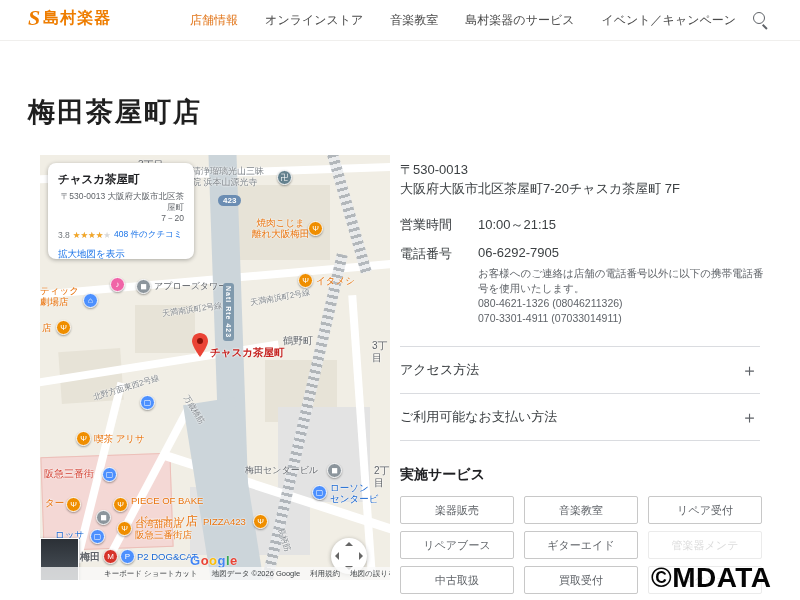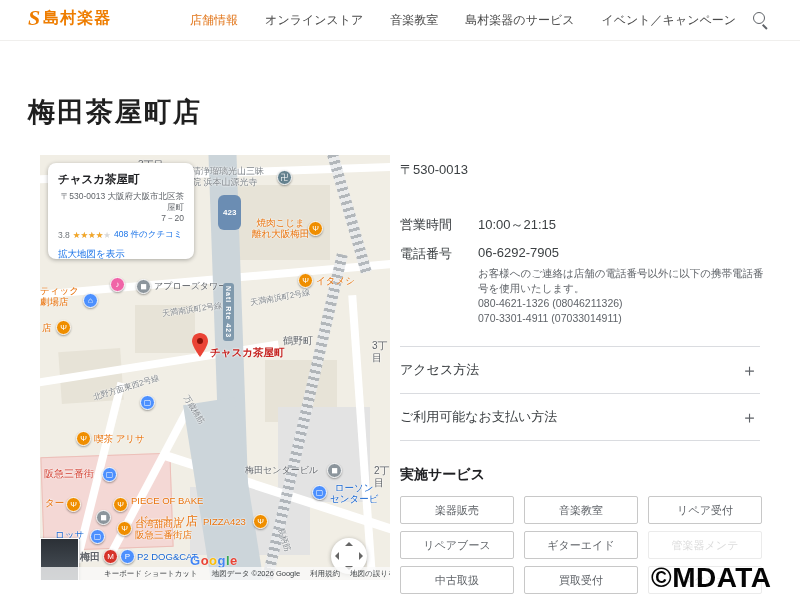--- a/index.html
+++ b/index.html
@@ -21,33 +21,33 @@
   .map{position:absolute;left:40px;top:155px;width:350px;height:425px;background:#f1eee5;overflow:hidden;}
   .blk{position:absolute;background:#e7e3d7;}
   .blk.gray{background:#e3e3e3;}
   .blk.pink{background:#f4d8d5;border:1px solid #ecbfb8;}
   .road{position:absolute;background:#fff;}
   .bigroad{position:absolute;background:#ccd5da;}
   .rail{position:absolute;width:11px;background:repeating-linear-gradient(to bottom,#a7adb3 0 3px,#e9ebee 3px 7px);opacity:.85;}
   .mlabel{position:absolute;font-size:9px;color:#80868b;white-space:pre-line;line-height:1.2;text-shadow:0 0 2px #fff,0 0 2px #fff;}
   .mlabel.dark{color:#5f6368;}
   .mlabel.orange{color:#e8710a;font-size:9.5px;}
-  .mlabel.blue{color:#1967d2;font-size:9.5px;text-align:center;}
+  .mlabel.blue{color:#1967d2;font-size:9.5px;}
   .mlabel.redtxt{color:#d23f31;font-size:10px;}
   .mlabel.pinlbl{color:#c5221f;font-size:10.5px;font-weight:bold;}
   .mlabel.big{font-size:10px;}
   .poi{position:absolute;width:15px;height:15px;border-radius:50%;color:#fff;font-size:8px;display:flex;align-items:center;justify-content:center;border:1.5px solid #fff;box-shadow:0 1px 2px rgba(0,0,0,.35);box-sizing:border-box;}
   .poi.orange-bg{background:#ef8e00;}
   .poi.blue-bg{background:#4d90fe;}
   .poi.gray-bg{background:#8c959c;}
   .poi.slate-bg{background:#64818e;}
   .poi.pink-bg{background:#f064a7;}
   .poi.red-bg{background:#d6342a;}
   .rte-badge{position:absolute;background:#7f99ad;color:#fff;font-size:7px;font-weight:bold;padding:3px 2px;border-radius:3px;writing-mode:vertical-rl;letter-spacing:1px;}
-  .shield{position:absolute;background:#6b8db3;color:#fff;font-size:8px;font-weight:bold;padding:13px 5px;border-radius:6px;}
+  .shield{position:absolute;background:#6b8db3;color:#fff;font-size:8px;font-weight:bold;padding:1px 5px;border-radius:6px;}
   
   .map-card{position:absolute;left:8px;top:8px;width:146px;height:96px;background:#fff;border-radius:8px;box-shadow:0 1px 4px rgba(0,0,0,.3);padding:9px 10px;box-sizing:border-box;z-index:5;}
   .card-title{font-size:11.5px;font-weight:bold;color:#202124;}
   .card-addr{font-size:8.5px;color:#5f6368;margin-top:4px;line-height:1.3;white-space:pre-line;text-align:right;}
   .card-rating{margin-top:5px;font-size:8.5px;color:#70757a;display:flex;align-items:center;gap:3px;}
   .stars{position:relative;display:inline-block;font-size:8.5px;color:#d8d8d8;line-height:1;}
   .stars-fill{position:absolute;left:0;top:0;width:78%;overflow:hidden;color:#f5a623;white-space:nowrap;}
   .card-link{color:#1a73e8;cursor:pointer;}
   .card-expand{margin-top:7px;font-size:9.5px;color:#1a73e8;cursor:pointer;}
   
@@ -215,20 +215,21 @@
   <div class="attr">
     <span style="margin-left:64px;">キーボード ショートカット</span>
     <span style="margin-left:14px;">地図データ ©2026 Google</span>
     <span style="margin-left:10px;">利用規約</span>
     <span style="margin-left:10px;">地図の誤りを報告する</span>
   </div>
 </div>
 
 <div class="info addr-block">
   <div>〒530-0013</div>
+  <div>大阪府大阪市北区茶屋町7-20チャスカ茶屋町 7F</div>
 </div>
 <div class="row-label" style="top:216px;">営業時間</div>
 <div class="row-value" style="top:216px;">10:00～21:15</div>
 <div class="row-label" style="top:245px;">電話番号</div>
 <div class="row-value" style="top:245px;">06-6292-7905</div>
 <div class="phone-note">
   <div>お客様へのご連絡は店舗の電話番号以外に以下の携帯電話番号を使用いたします。</div>
   <div>080-4621-1326 (08046211326)</div>
   <div>070-3301-4911 (07033014911)</div>
 </div>

